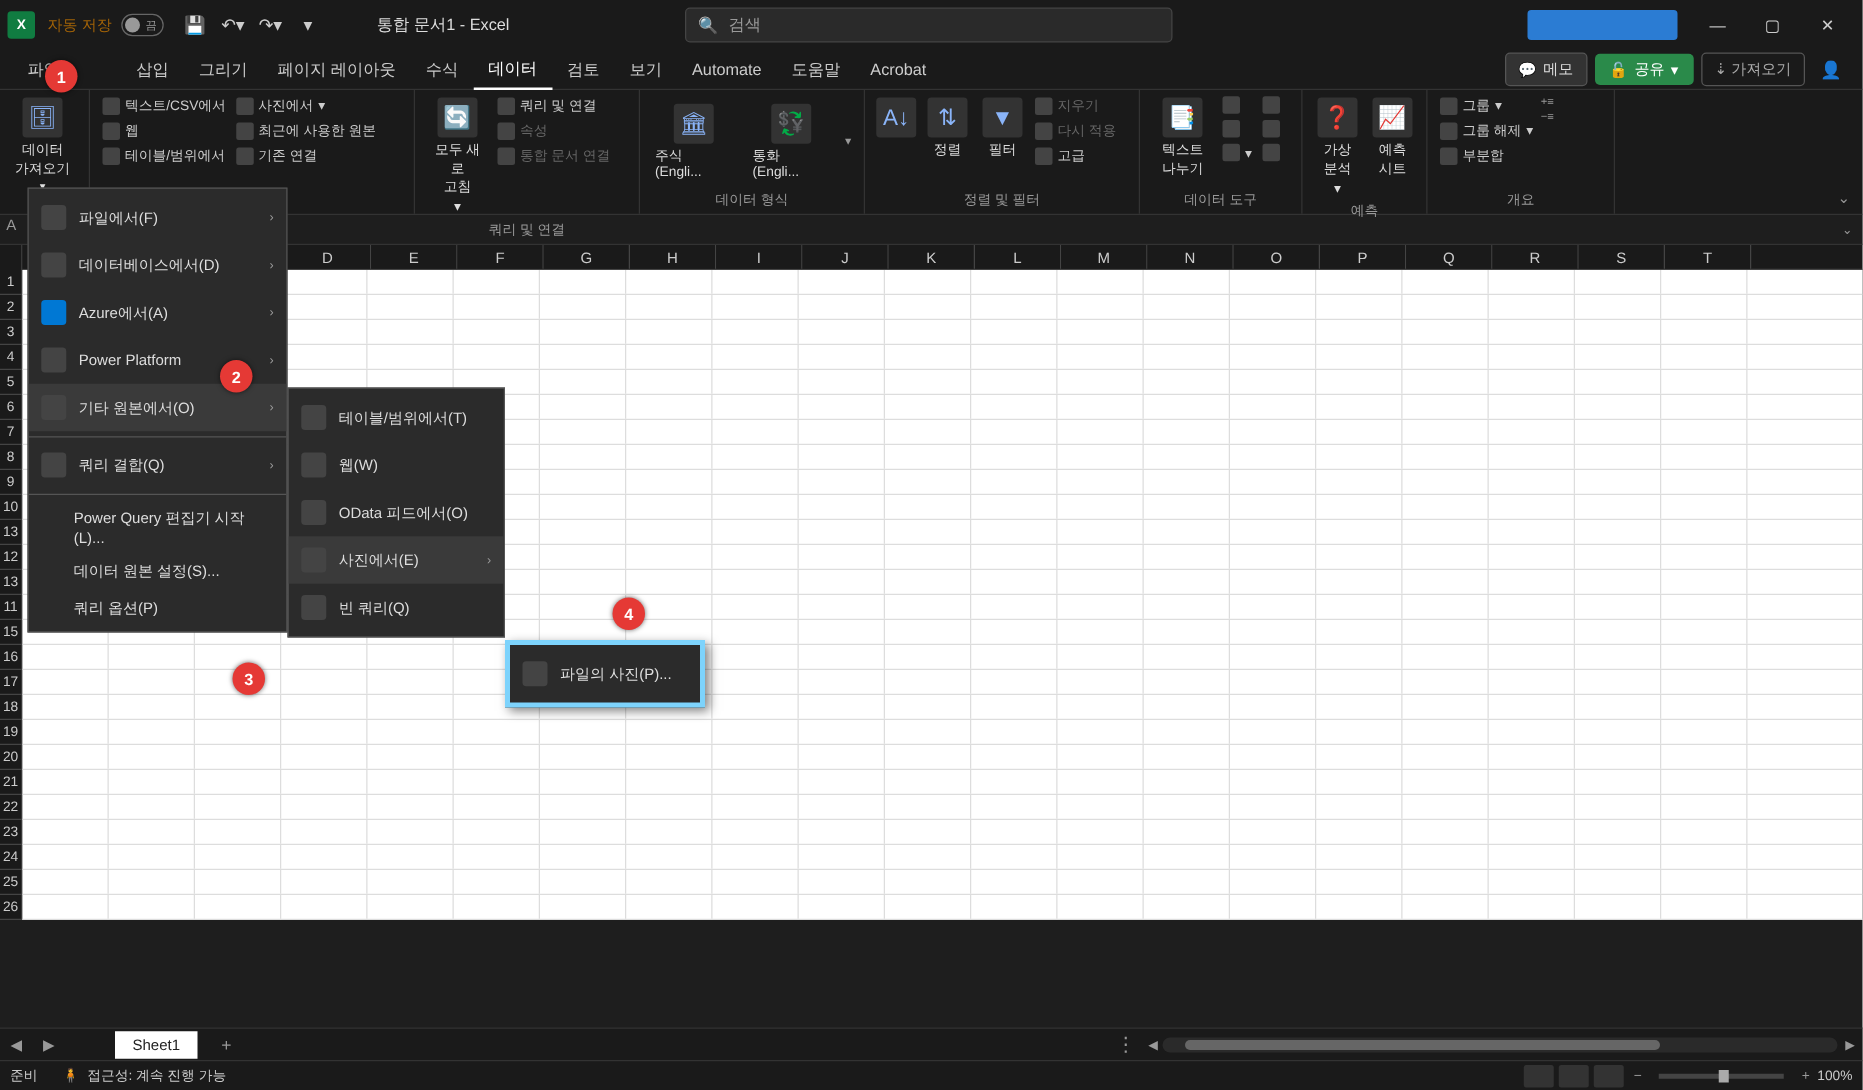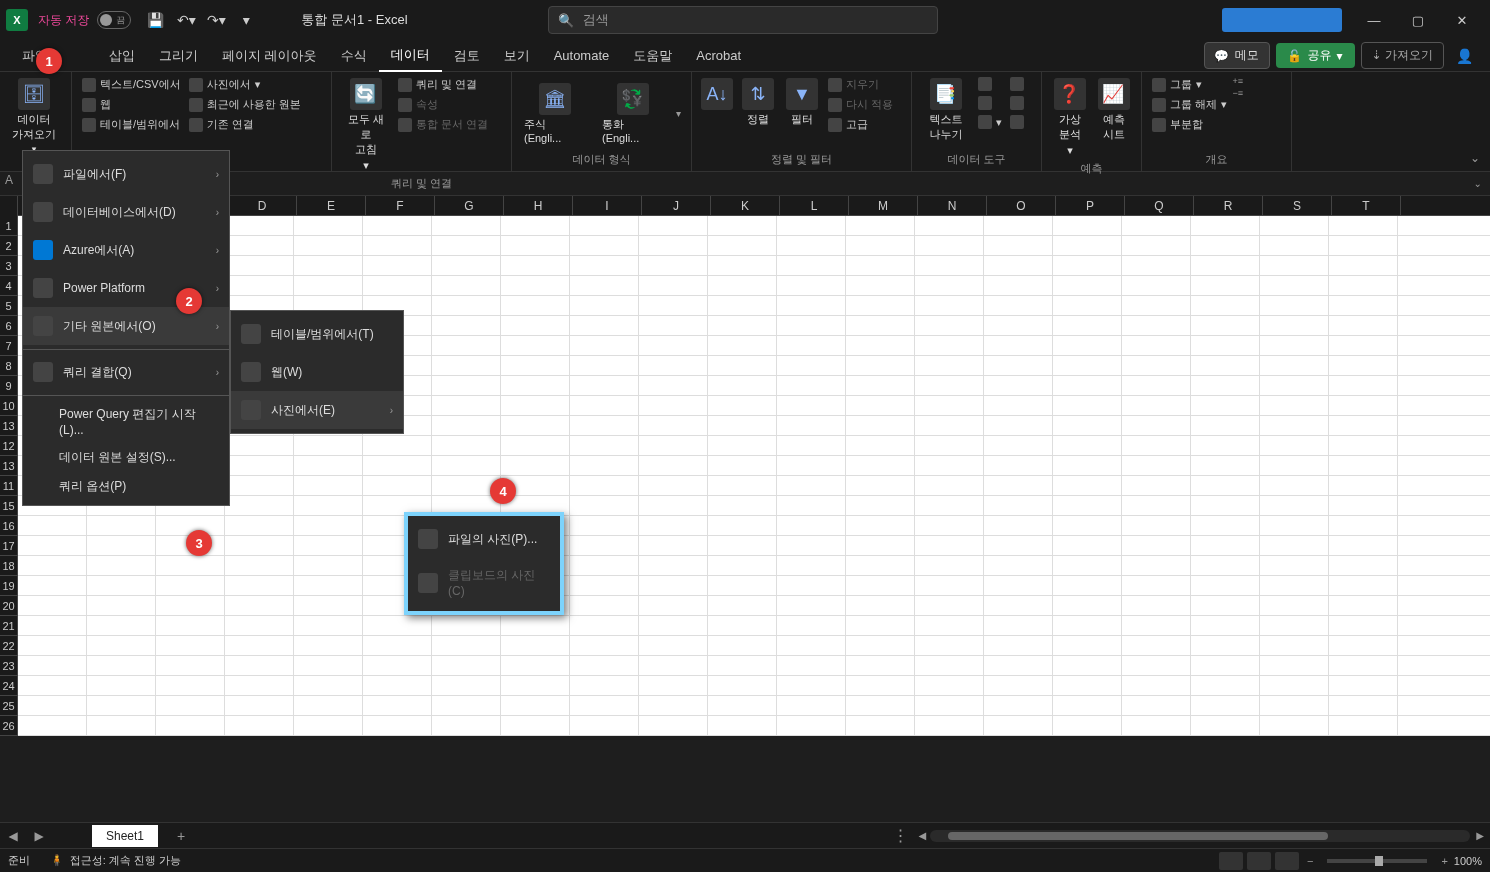--- a/index.html
+++ b/index.html
@@ -1,21 +1,21 @@
 <!DOCTYPE html>
 <html><head>
 <meta charset="utf-8">
 <style>
 * { margin: 0; padding: 0; box-sizing: border-box; font-family: "Malgun Gothic", "Segoe UI", sans-serif; }
 body { background: #1e1e1e; width: 1490px; height: 872px; overflow: hidden; color: #e0e0e0; position: relative; }
 
 
 .titlebar { height: 40px; background: #1a1a1a; display: flex; align-items: center; padding: 0 6px; }
 .excel-logo { width: 22px; height: 22px; background: #107c41; color: white; display: flex; align-items: center; justify-content: center; font-size: 11px; font-weight: bold; border-radius: 3px; margin-right: 10px; }
-.autosave-label { font-size: 12px; color: #ec4899; margin-right: 8px; }
+.autosave-label { font-size: 12px; color: #a16207; margin-right: 8px; }
 .autosave-toggle { width: 34px; height: 18px; border: 1px solid #666; border-radius: 9px; position: relative; margin-right: 10px; display: flex; align-items: center; }
 .autosave-toggle .knob { width: 12px; height: 12px; background: #999; border-radius: 50%; margin-left: 2px; }
 .autosave-toggle .lbl { font-size: 9px; color: #999; margin-left: 4px; }
 .qat-btn { width: 26px; height: 26px; display: flex; align-items: center; justify-content: center; color: #ccc; font-size: 14px; margin: 0 2px; }
 .titlebar-title { flex: 0 0 auto; margin-left: 40px; font-size: 13px; color: #ddd; }
 .titlebar-search { margin-left: 140px; width: 390px; height: 28px; background: #2a2a2a; border: 1px solid #444; border-radius: 4px; display: flex; align-items: center; padding: 0 10px; color: #999; font-size: 13px; }
 .titlebar-search .sicon { margin-right: 8px; }
 .titlebar-spacer { flex: 1; }
 .user-avatar { width: 120px; height: 24px; background: #2b7cd3; border-radius: 3px; margin-right: 10px; }
 .win-btn { width: 44px; height: 32px; display: flex; align-items: center; justify-content: center; color: #ccc; font-size: 13px; }
@@ -984,34 +984,38 @@
   </div>
 <div class="menu-level2" id="menu2">
     <div class="menu-item">
       <span class="micn"></span>
       <span class="mtxt">테이블/범위에서(T)</span>
     </div>
     <div class="menu-item">
       <span class="micn"></span>
       <span class="mtxt">웹(W)</span>
     </div>
+    <div class="menu-item">
+      <span class="micn"></span>
+      <span class="mtxt">OData 피드에서(O)</span>
+    </div>
     <div class="menu-item hover">
       <span class="micn"></span>
       <span class="mtxt">사진에서(E)</span>
       <span class="arrow">›</span>
     </div>
+    <div class="menu-item">
+      <span class="micn"></span>
+      <span class="mtxt">빈 쿼리(Q)</span>
+    </div>
   </div>
 <div class="menu-level3" id="menu3">
     <div class="menu-item">
       <span class="micn"></span>
       <span class="mtxt">파일의 사진(P)...</span>
-    </div>
-    <div class="menu-item disabled">
-      <span class="micn"></span>
-      <span class="mtxt">클립보드의 사진(C)</span>
     </div>
   </div>
 
 <div class="badge" style="left:36px; top:48px">1</div>
 <div class="badge" style="left:176px; top:288px">2</div>
 <div class="badge" style="left:186px; top:530px">3</div>
 <div class="badge" style="left:490px; top:478px">4</div>
 
 <div class="sheet-tabs">
   <div class="sheet-nav">◀</div>

